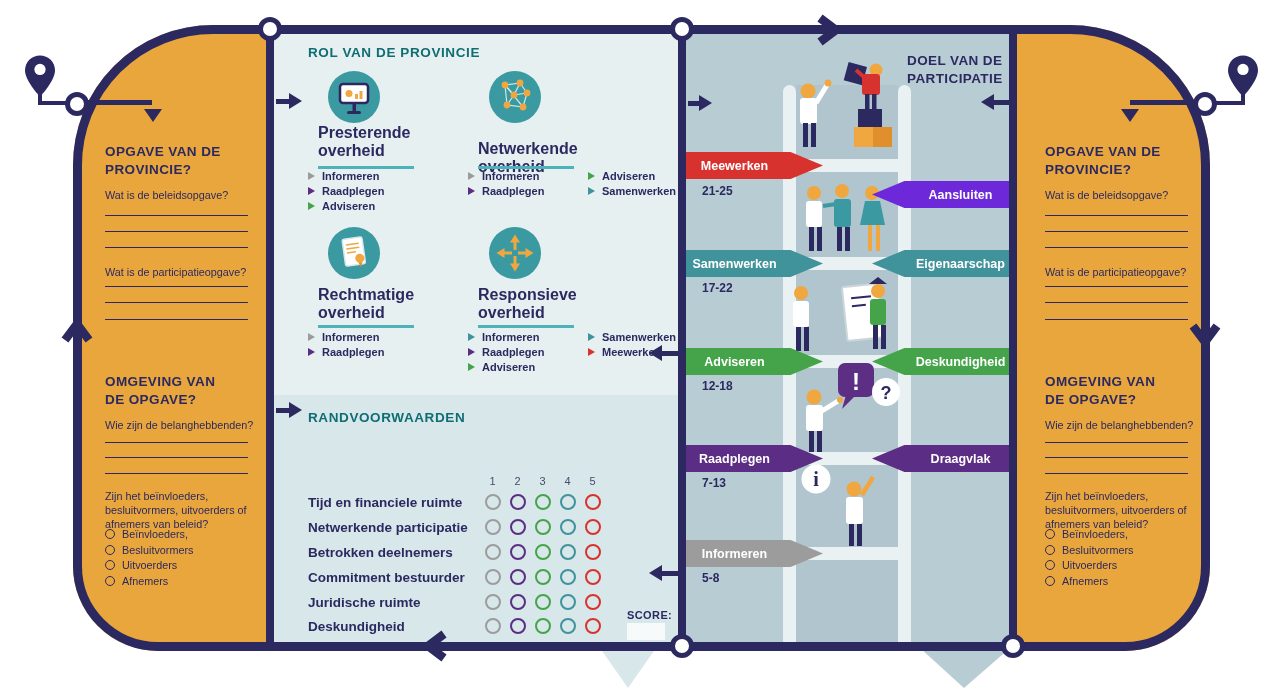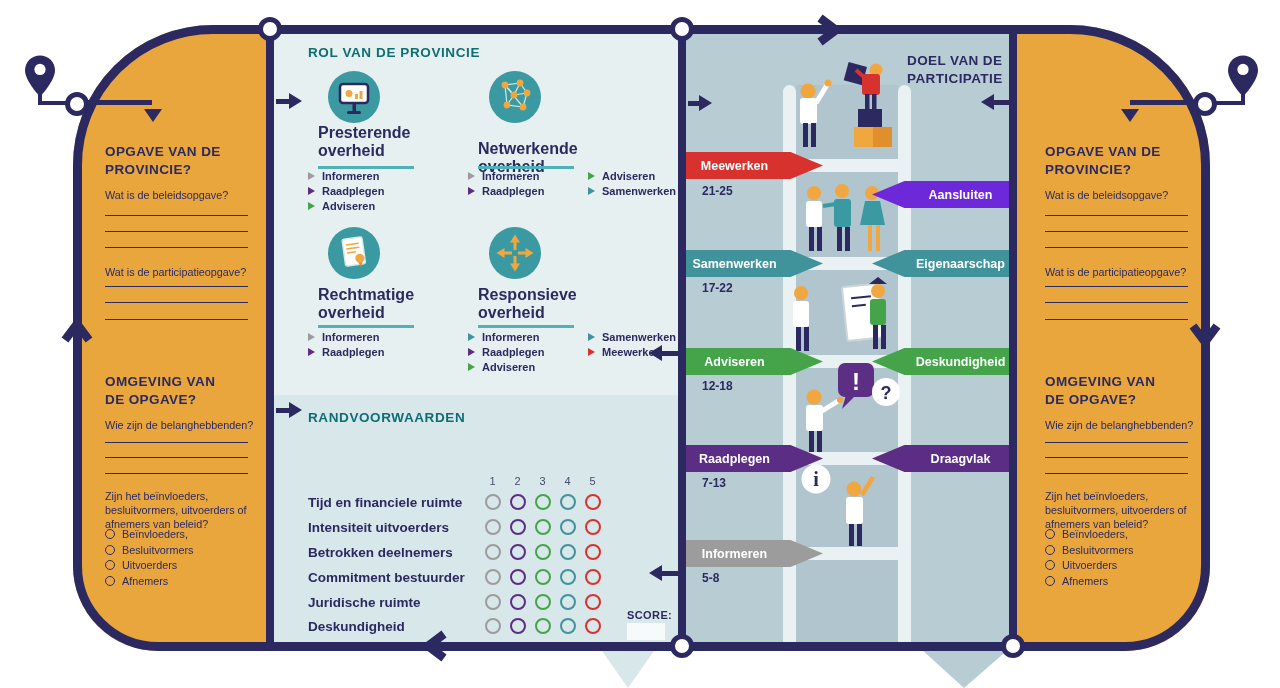--- a/index.html
+++ b/index.html
@@ -251,21 +251,21 @@
         <span class="rcell">
           <span class="rc" style="border-color: rgb(69, 164, 74);"></span>
         </span>
         <span class="rcell">
           <span class="rc" style="border-color: rgb(64, 146, 155);"></span>
         </span>
         <span class="rcell">
           <span class="rc" style="border-color: rgb(216, 50, 47);"></span>
         </span>
     </div>
-    <div class="rlabel" style="top:125px">Intensiteit uitvoerders</div>
+    <div class="rlabel" style="top:125px">Netwerkende participatie</div>
     <div class="rcircles" style="top:124px">
       <span class="rcell">
           <span class="rc" style="border-color: rgb(156, 156, 156);"></span>
         </span>
         <span class="rcell">
           <span class="rc" style="border-color: rgb(92, 45, 132);"></span>
         </span>
         <span class="rcell">
           <span class="rc" style="border-color: rgb(69, 164, 74);"></span>
         </span>

